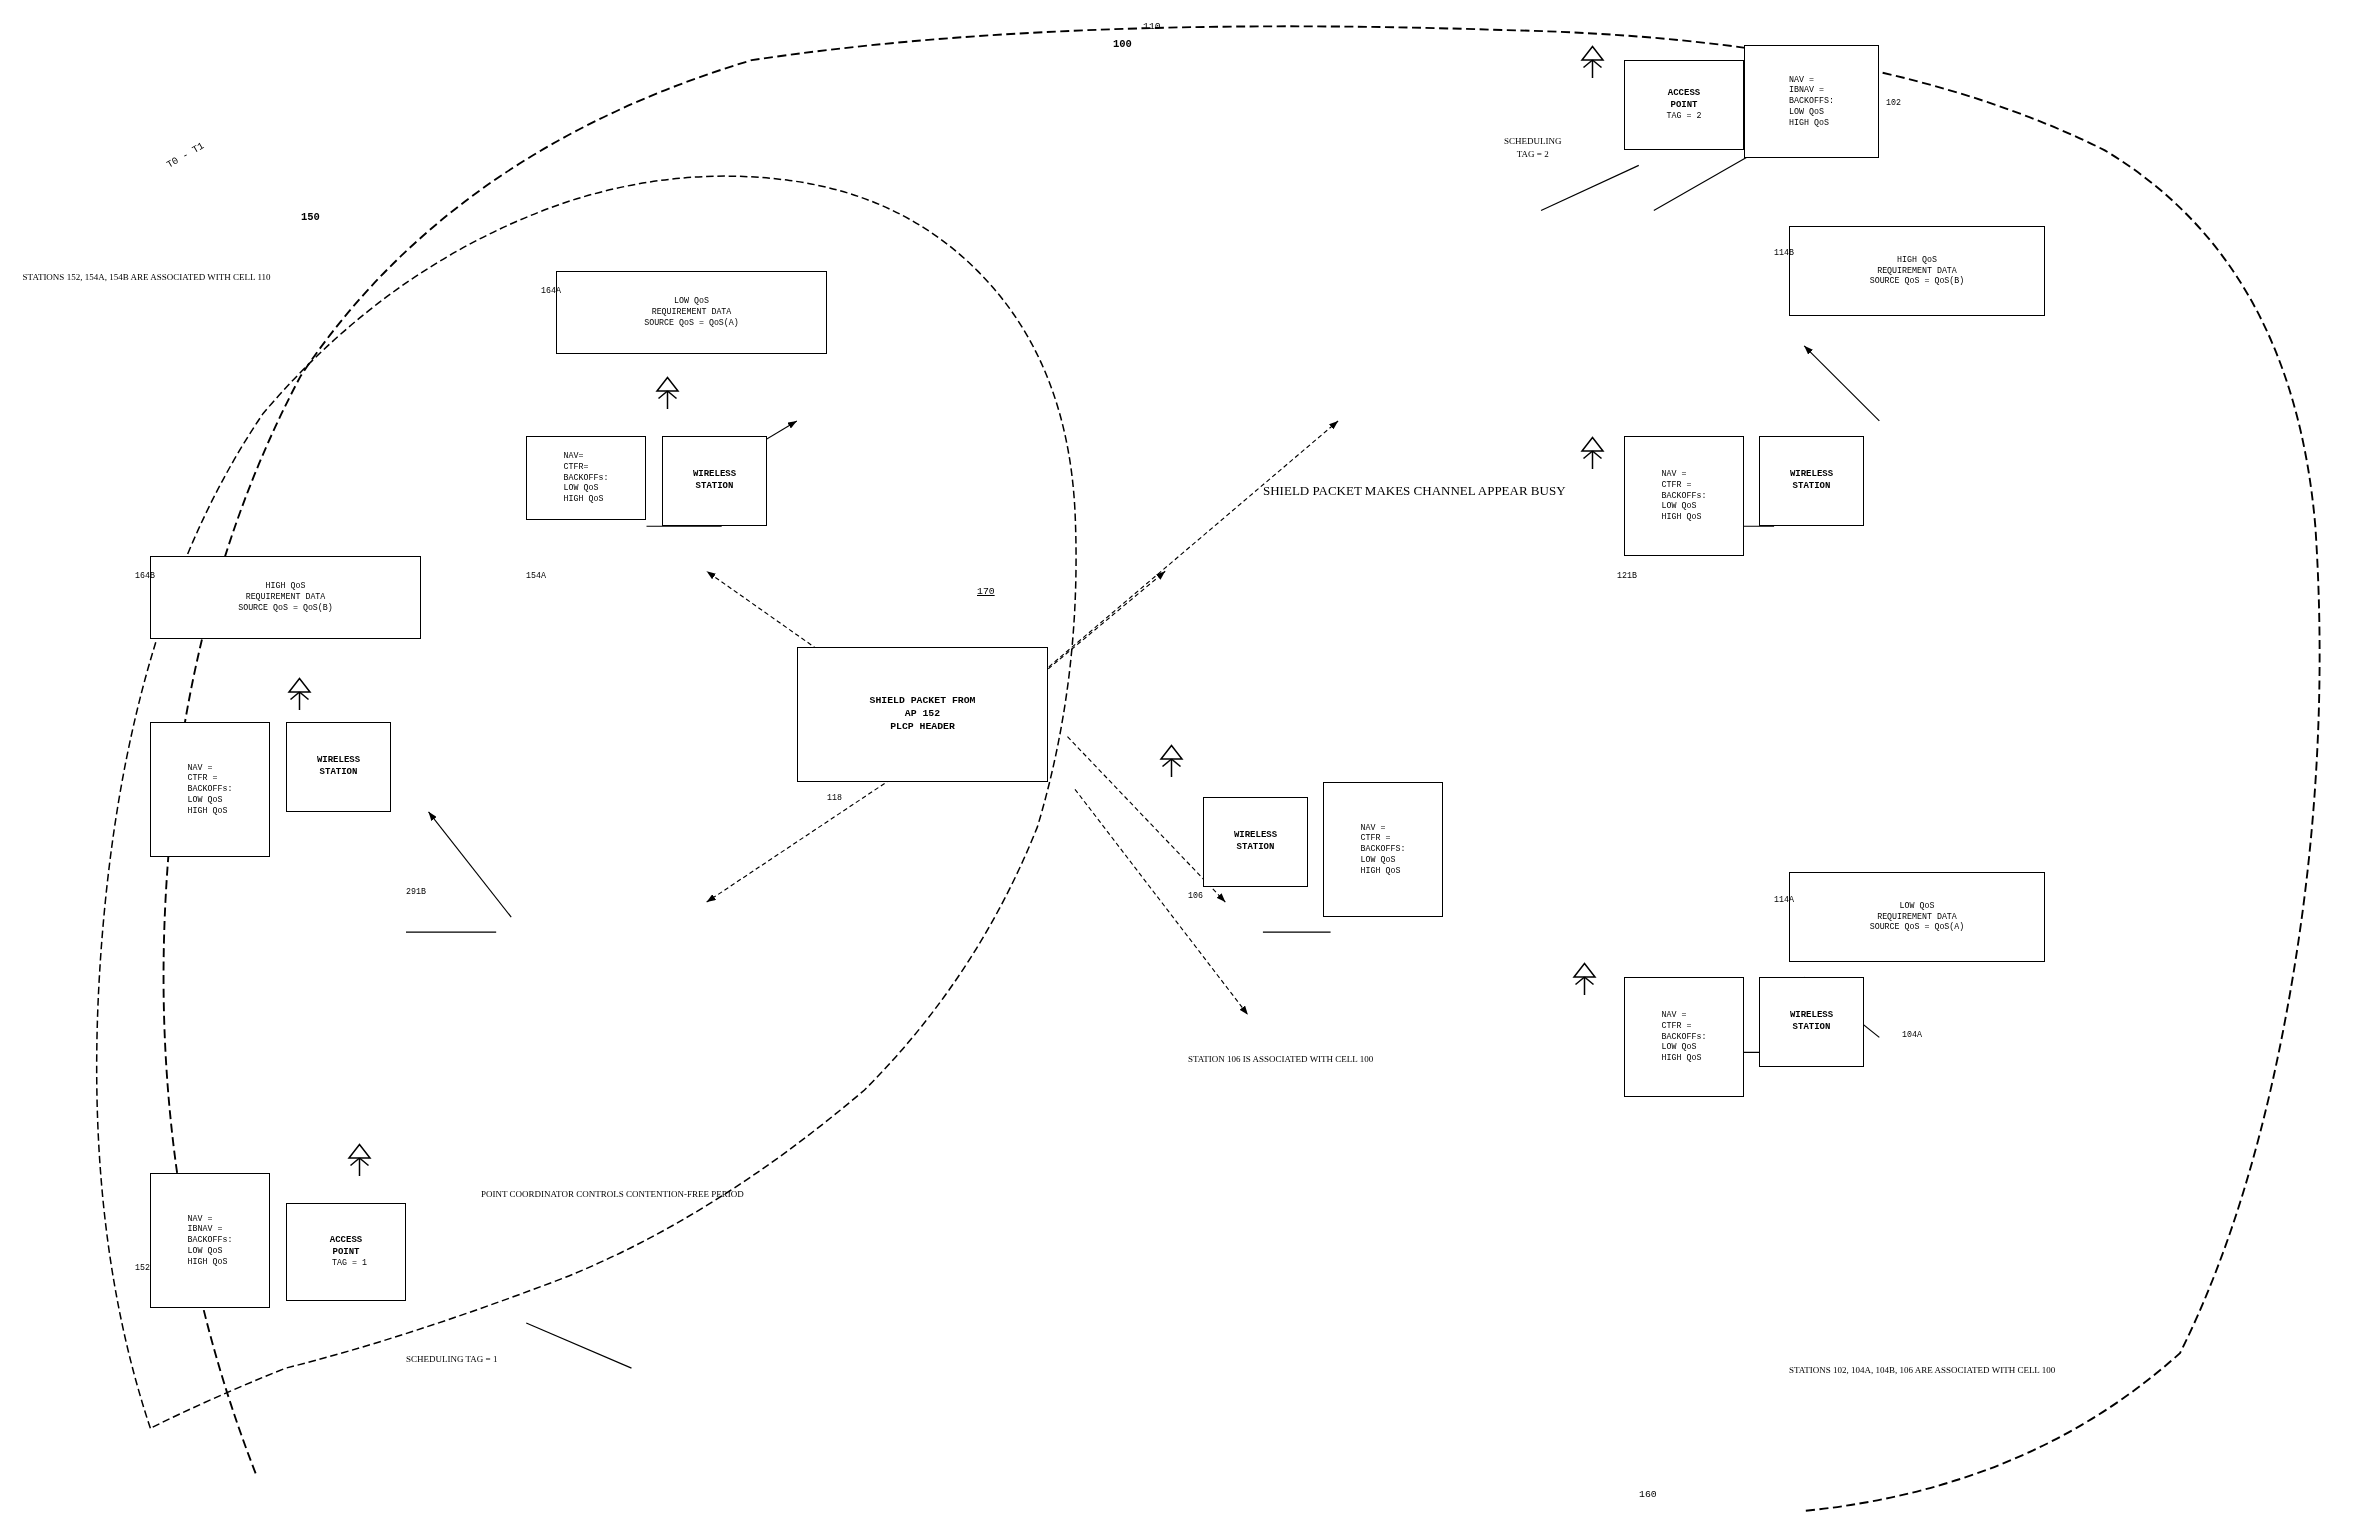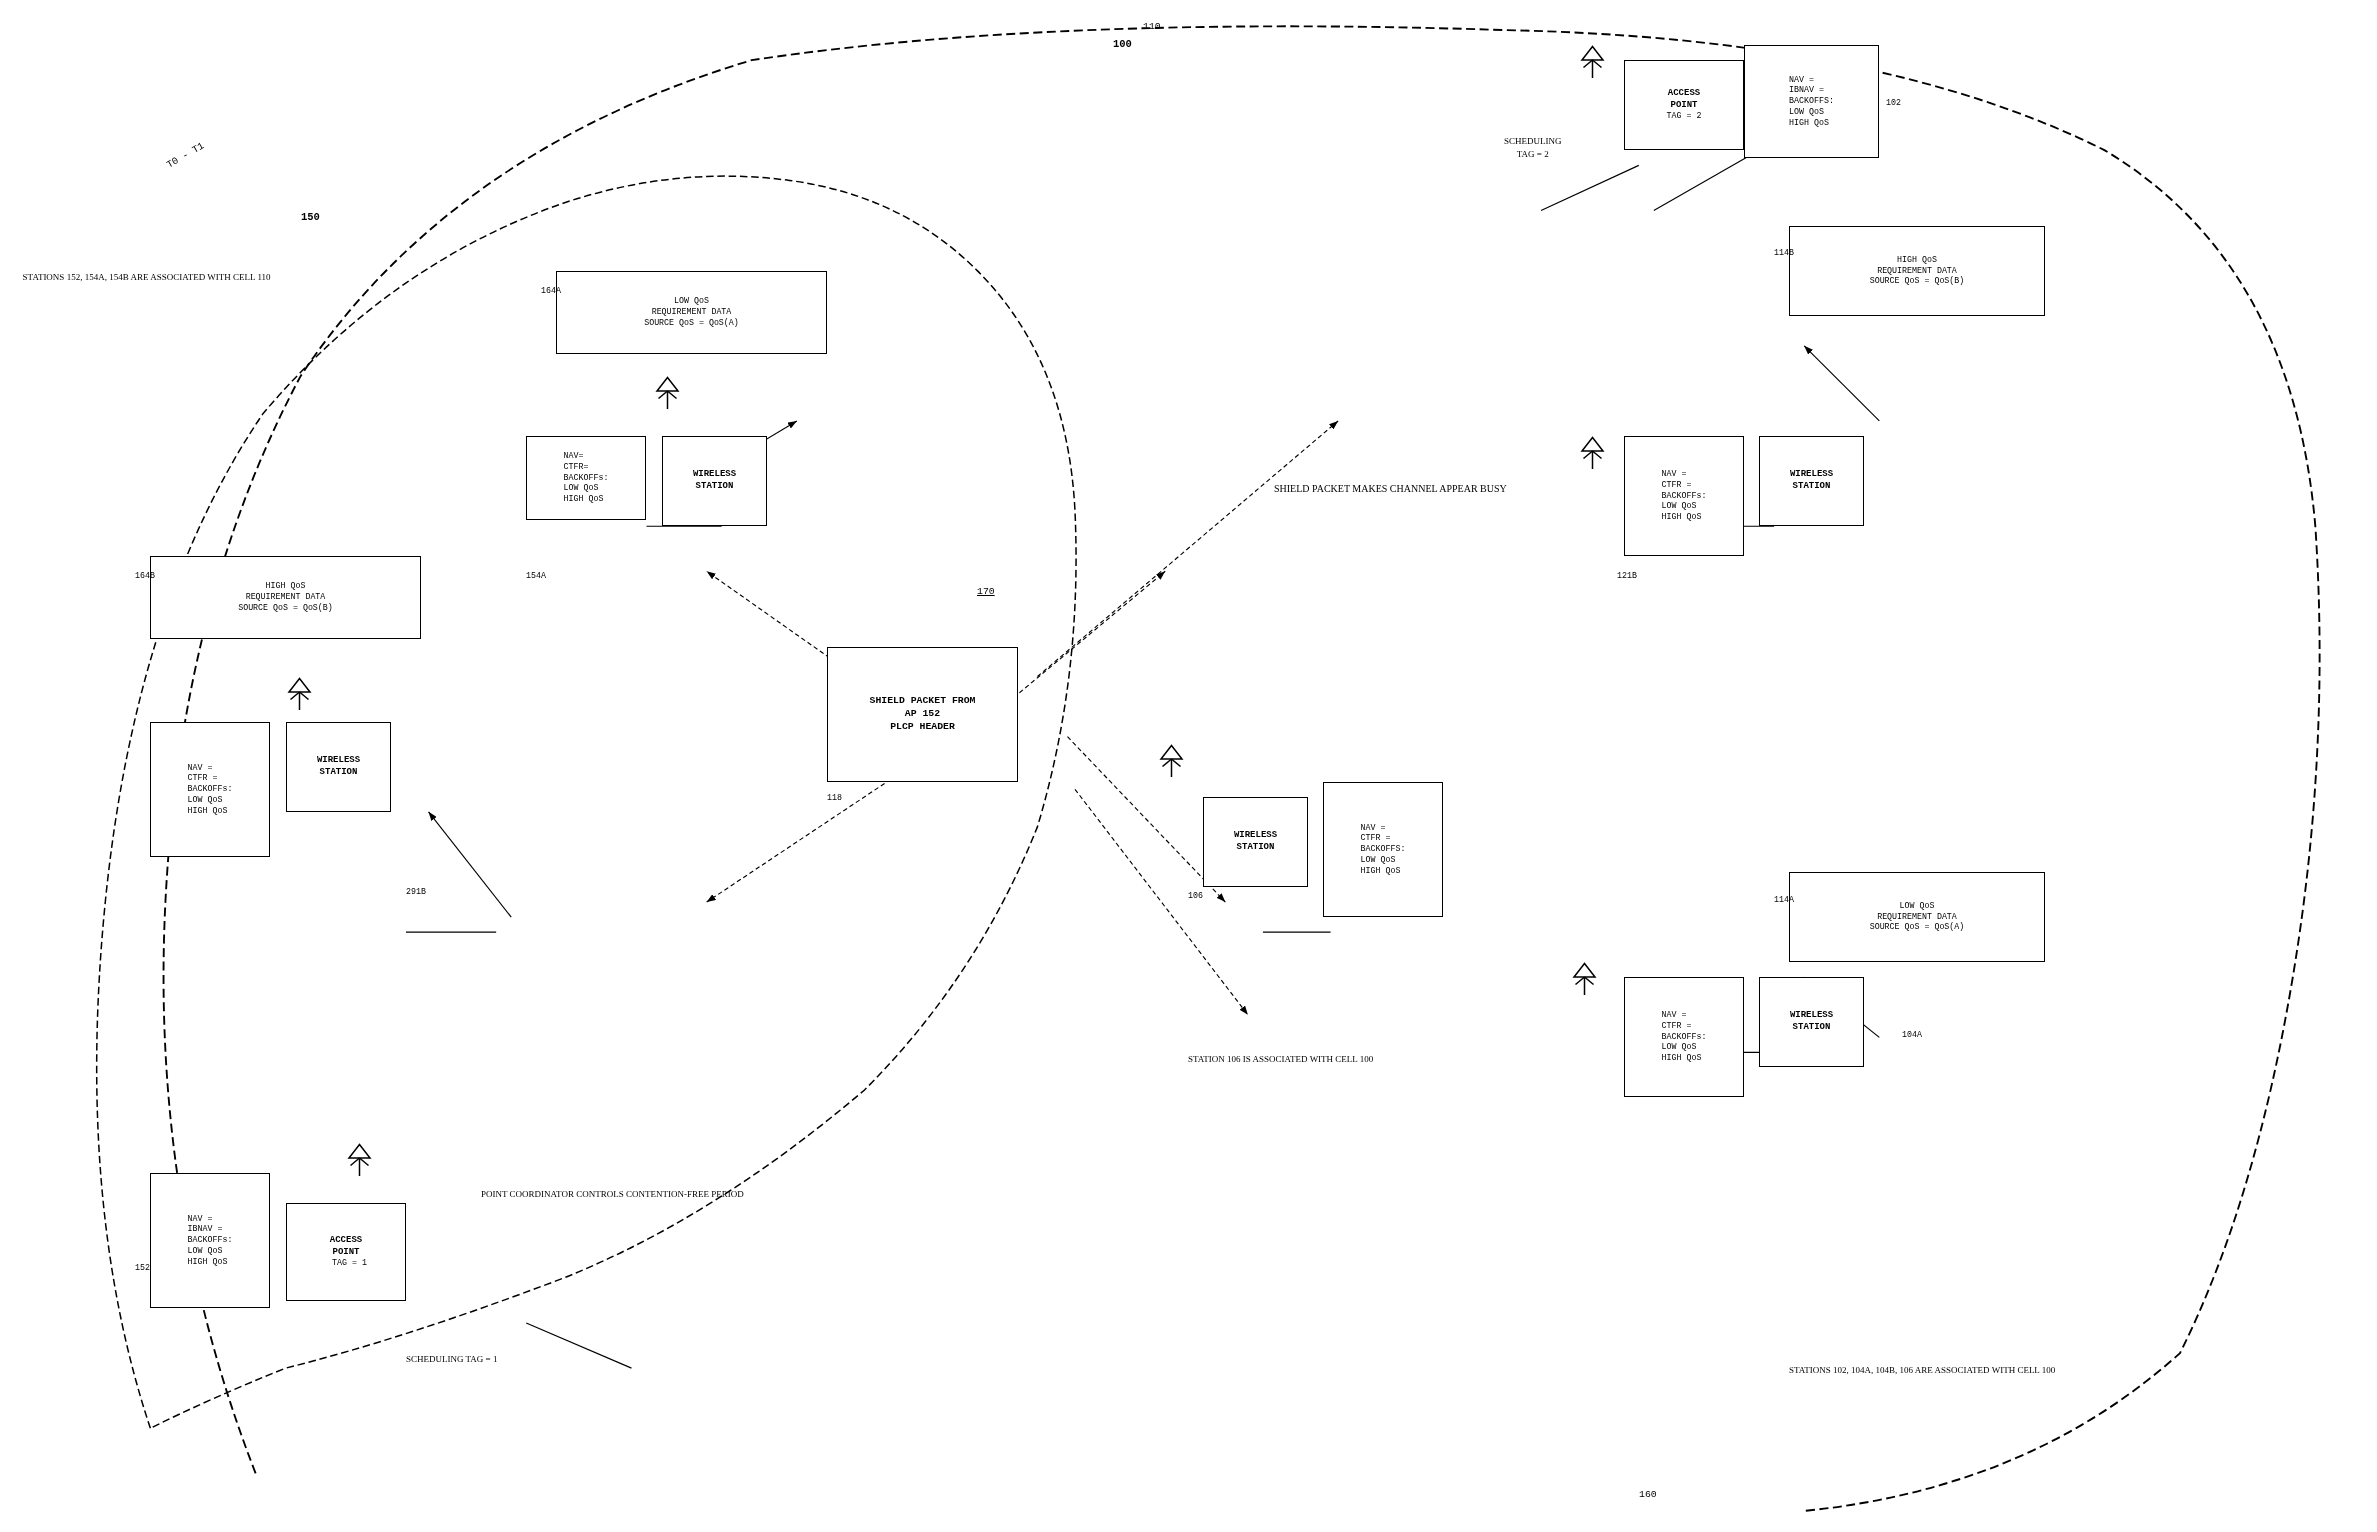--- a/index.html
+++ b/index.html
@@ -198,28 +198,28 @@
     <polygon points="18,2 4,20 32,20" fill="none" stroke="#000" stroke-width="2"></polygon>
   </svg>
 </div>
 
 <div class="box" style="left:1759px; top:977px; width:105px; height:90px;">
   <span style="font-size:9px; font-weight:bold; white-space:pre-line;">WIRELESS
 STATION</span>
 </div>
 <div class="label" style="left:1902px; top:1030px; font-size:8.3px;">104A</div>
 
-<div class="box" style="left:827px; top:647px; width:191px; height:135px;">
+<div class="box" style="left:797px; top:647px; width:251px; height:135px;">
   <span style="font-size:9.8px; font-weight:bold; white-space:pre-line; text-align:center;">SHIELD PACKET FROM
 AP 152
 PLCP HEADER</span>
 </div>
 <div class="label" style="left:827px; top:793px; font-size:8.3px;">118</div>
 
-<div class="label-multiline" style="left:1263px; top:481px; font-size:10px; text-align:left; line-height:1.5;margin-left:11px;">SHIELD PACKET
+<div class="label-multiline" style="left:1263px; top:481px; font-size:13px; text-align:left; line-height:1.5;">SHIELD PACKET
 MAKES CHANNEL
 APPEAR BUSY</div>
 
 <div class="box" style="left:556px; top:271px; width:271px; height:83px;">
   <span style="font-size:8.3px; white-space:pre-line; text-align:center;">LOW QoS
 REQUIREMENT DATA
 SOURCE QoS = QoS(A)</span>
 </div>
 <div class="label" style="left:541px; top:286px; font-size:8.3px;">164A</div>
 

